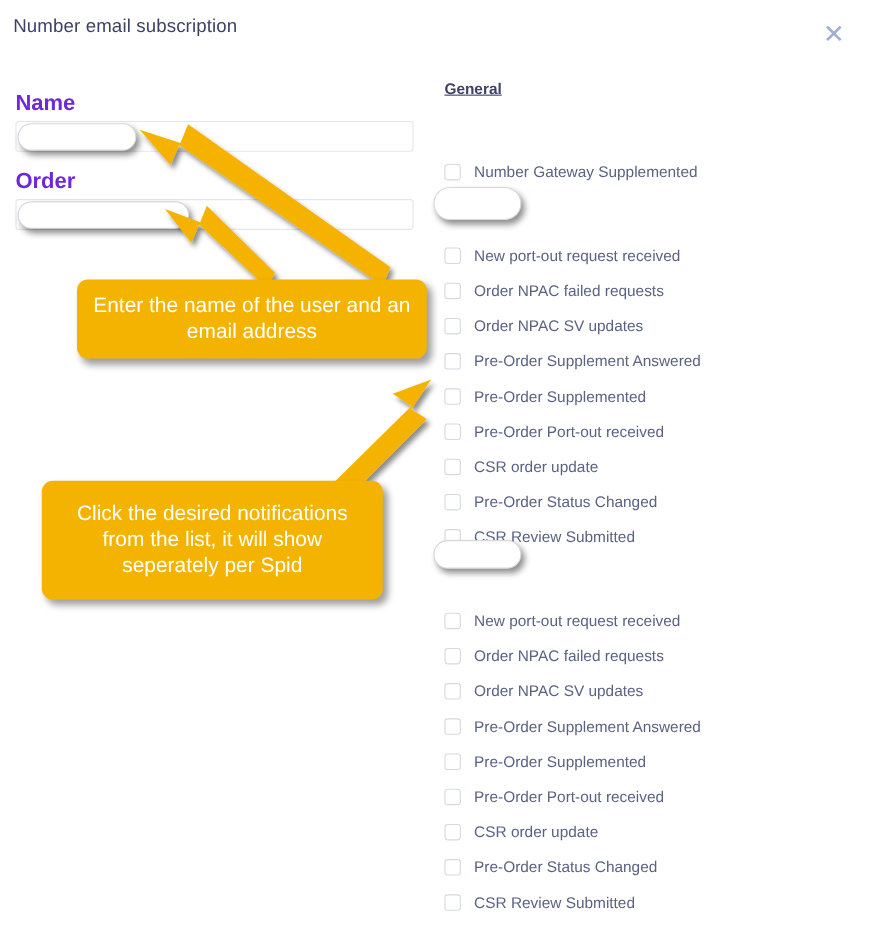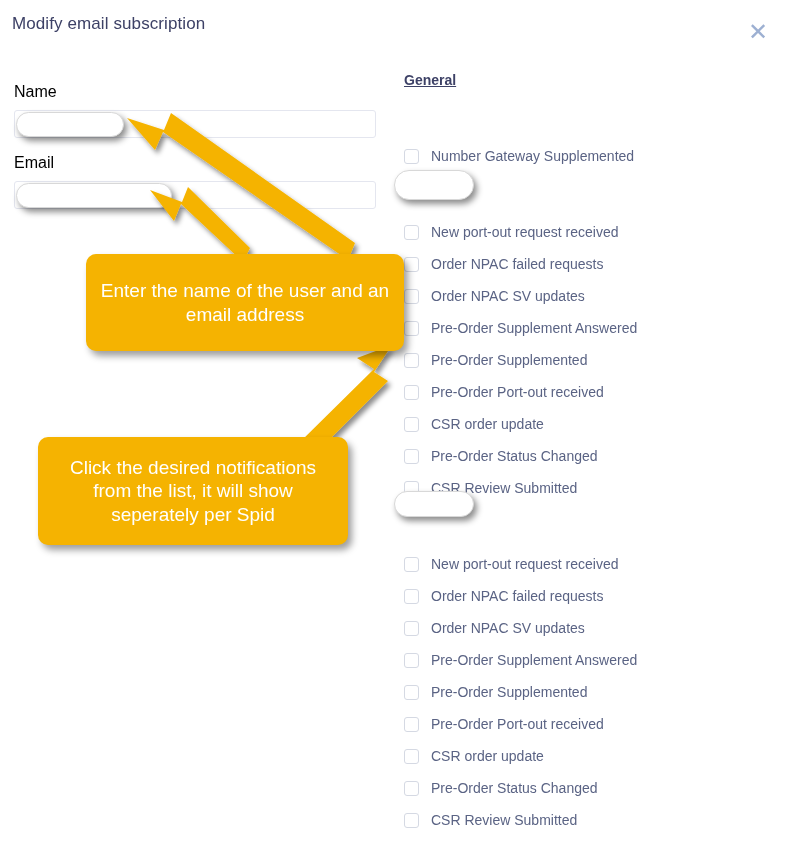--- a/index.html
+++ b/index.html
@@ -25,21 +25,21 @@
     display: flex; align-items: center; justify-content: center;
     color: #9db0d2; font-size: 24px; line-height: 1; font-weight: 400;
     background: none; border: none; padding: 0;
   }
 
   
   .left-col { position: absolute; left: 0; top: 0; width: 395px; height: 845px; }
 
   .field-label {
     position: absolute; left: 14px;
-    font-size: 16px; color: #000000; font-weight: 400;
+    font-size: 20px; color: #6d28d9; font-weight: 700;
   }
   .label-name  { top: 83px; }
   .label-email { top: 154px; }
 
   .text-input {
     position: absolute; left: 14px; width: 362px; height: 28px;
     border: 1px solid #e4e6ef; border-radius: 3px; background: #fff;
     font-size: 13px; color: #3d4166; padding: 0 8px;
     font-family: "Liberation Sans", sans-serif;
   }
@@ -92,36 +92,36 @@
     width: 790px; height: 845px; pointer-events: none;
   }
   .callout {
     position: absolute; background: #f5b301;
     border-radius: 10px; color: #ffffff;
     display: flex; align-items: center; justify-content: center;
     text-align: center; line-height: 1.22;
     box-shadow: 4px 5px 7px rgba(0,0,0,.38);
     padding: 8px 14px; font-size: 19px;
   }
-  .callout-1 { left: 70px;  top: 254px; width: 318px; height: 97px; margin-left: 16px; }
+  .callout-1 { left: 70px;  top: 254px; width: 318px; height: 72px; }
   .callout-2 { left: 38px;  top: 437px; width: 310px; height: 108px; }
 </style>
 </head>
 <body>
 
 <div id="root">
 
-  <div class="dialog-title">Modify email subscription</div>
+  <div class="dialog-title">Number email subscription</div>
   <button class="close-btn">✕</button>
 
   <div class="left-col">
     <div class="field-label label-name">Name</div>
     <input class="text-input input-name" type="text" value="" style="">
 
-    <div class="field-label label-email">Email</div>
+    <div class="field-label label-email">Order</div>
     <input class="text-input input-email" type="text" value="" style="">
   </div>
 
   <div class="right-col" id="right-col">
       <div class="section-header" style="top: 72px; text-decoration: underline;">General</div>
       <div class="cb-row" style="top: 145px;">
         <span class="cb-box"></span>
         <span class="cb-label">Number Gateway Supplemented</span>
       </div>
       <div class="section-header" style="top: 191px;"></div>

